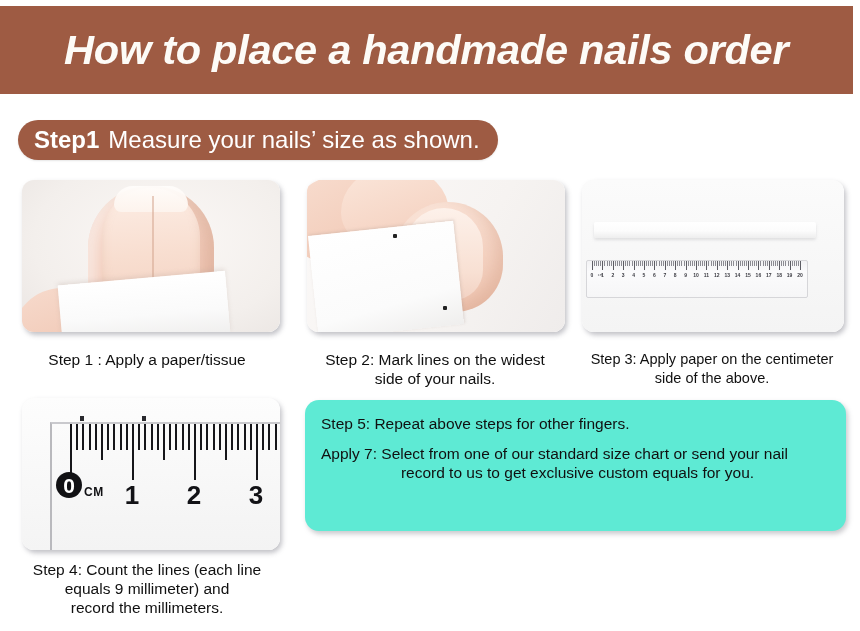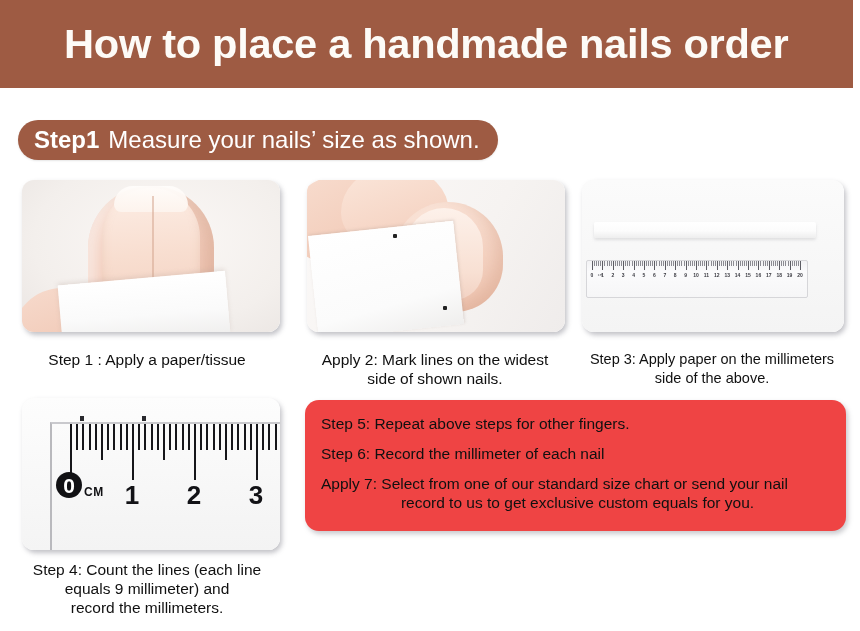--- a/index.html
+++ b/index.html
@@ -13,27 +13,28 @@
     position: relative;
     overflow: hidden;
     font-family: "Liberation Sans", sans-serif;
     color: #111111;
   }
 
   
   .header-banner {
     position: absolute;
     left: 0;
-    top: 0;
+    top: 6px;
     width: 853px;
     height: 88px;
     background: #9e5b43;
     display: flex;
     align-items: center;
     justify-content: center;
+    font-style: italic;
   }
   .header-title {
     color: #fdfbf7;
     font-size: 40px;
     font-weight: 700;
     letter-spacing: -0.3px;
     line-height: 1;
     white-space: nowrap;
     transform: scaleX(1.04);
   }
@@ -315,21 +316,21 @@
   #cap-4 { left: 6px;   top: 560px; width: 282px; }
   .caption .line { display: block; }
 
   
   .steps-panel {
     position: absolute;
     left: 305px;
     top: 400px;
     width: 541px;
     height: 131px;
-    background: #ef4444;
+    background: #5eead4;
     border-radius: 14px;
     box-shadow: 2px 3px 5px rgba(120,120,130,0.40);
     padding: 14px 22px 0 16px;
     box-sizing: border-box;
   }
   .steps-panel .step-line {
     font-size: 15.5px;
     line-height: 19px;
     color: #101010;
     margin-bottom: 11px;
@@ -570,35 +571,34 @@
     <div class="p4-zero">0</div>
     <div class="p4-cm">CM</div>
   </div>
 </div>
 
 <div class="caption" id="cap-1">
   <span class="line">Step 1 : Apply a paper/tissue</span>
 </div>
 
 <div class="caption" id="cap-2">
-  <span class="line">Apply 2: Mark lines on the widest</span>
-  <span class="line">side of shown nails.</span>
+  <span class="line">Step 2: Mark lines on the widest</span>
+  <span class="line">side of your nails.</span>
 </div>
 
 <div class="caption" id="cap-3">
-  <span class="line">Step 3: Apply paper on the millimeters</span>
+  <span class="line">Step 3: Apply paper on the centimeter</span>
   <span class="line">side of the above.</span>
 </div>
 
 <div class="caption" id="cap-4">
   <span class="line">Step 4: Count the lines (each line</span>
   <span class="line">equals 9 millimeter) and</span>
   <span class="line">record the millimeters.</span>
 </div>
 
 <div class="steps-panel">
   <div class="step-line">Step 5: Repeat above steps for other fingers.</div>
-  <div class="step-line">Step 6: Record the millimeter of  each nail</div>
   <div class="step-line wrap">
     <span>Apply 7: Select from one of our standard size chart or send your nail</span>
     <span class="cont">record to us to get exclusive custom equals for you.</span>
   </div>
 </div>
 
 </body></html>

